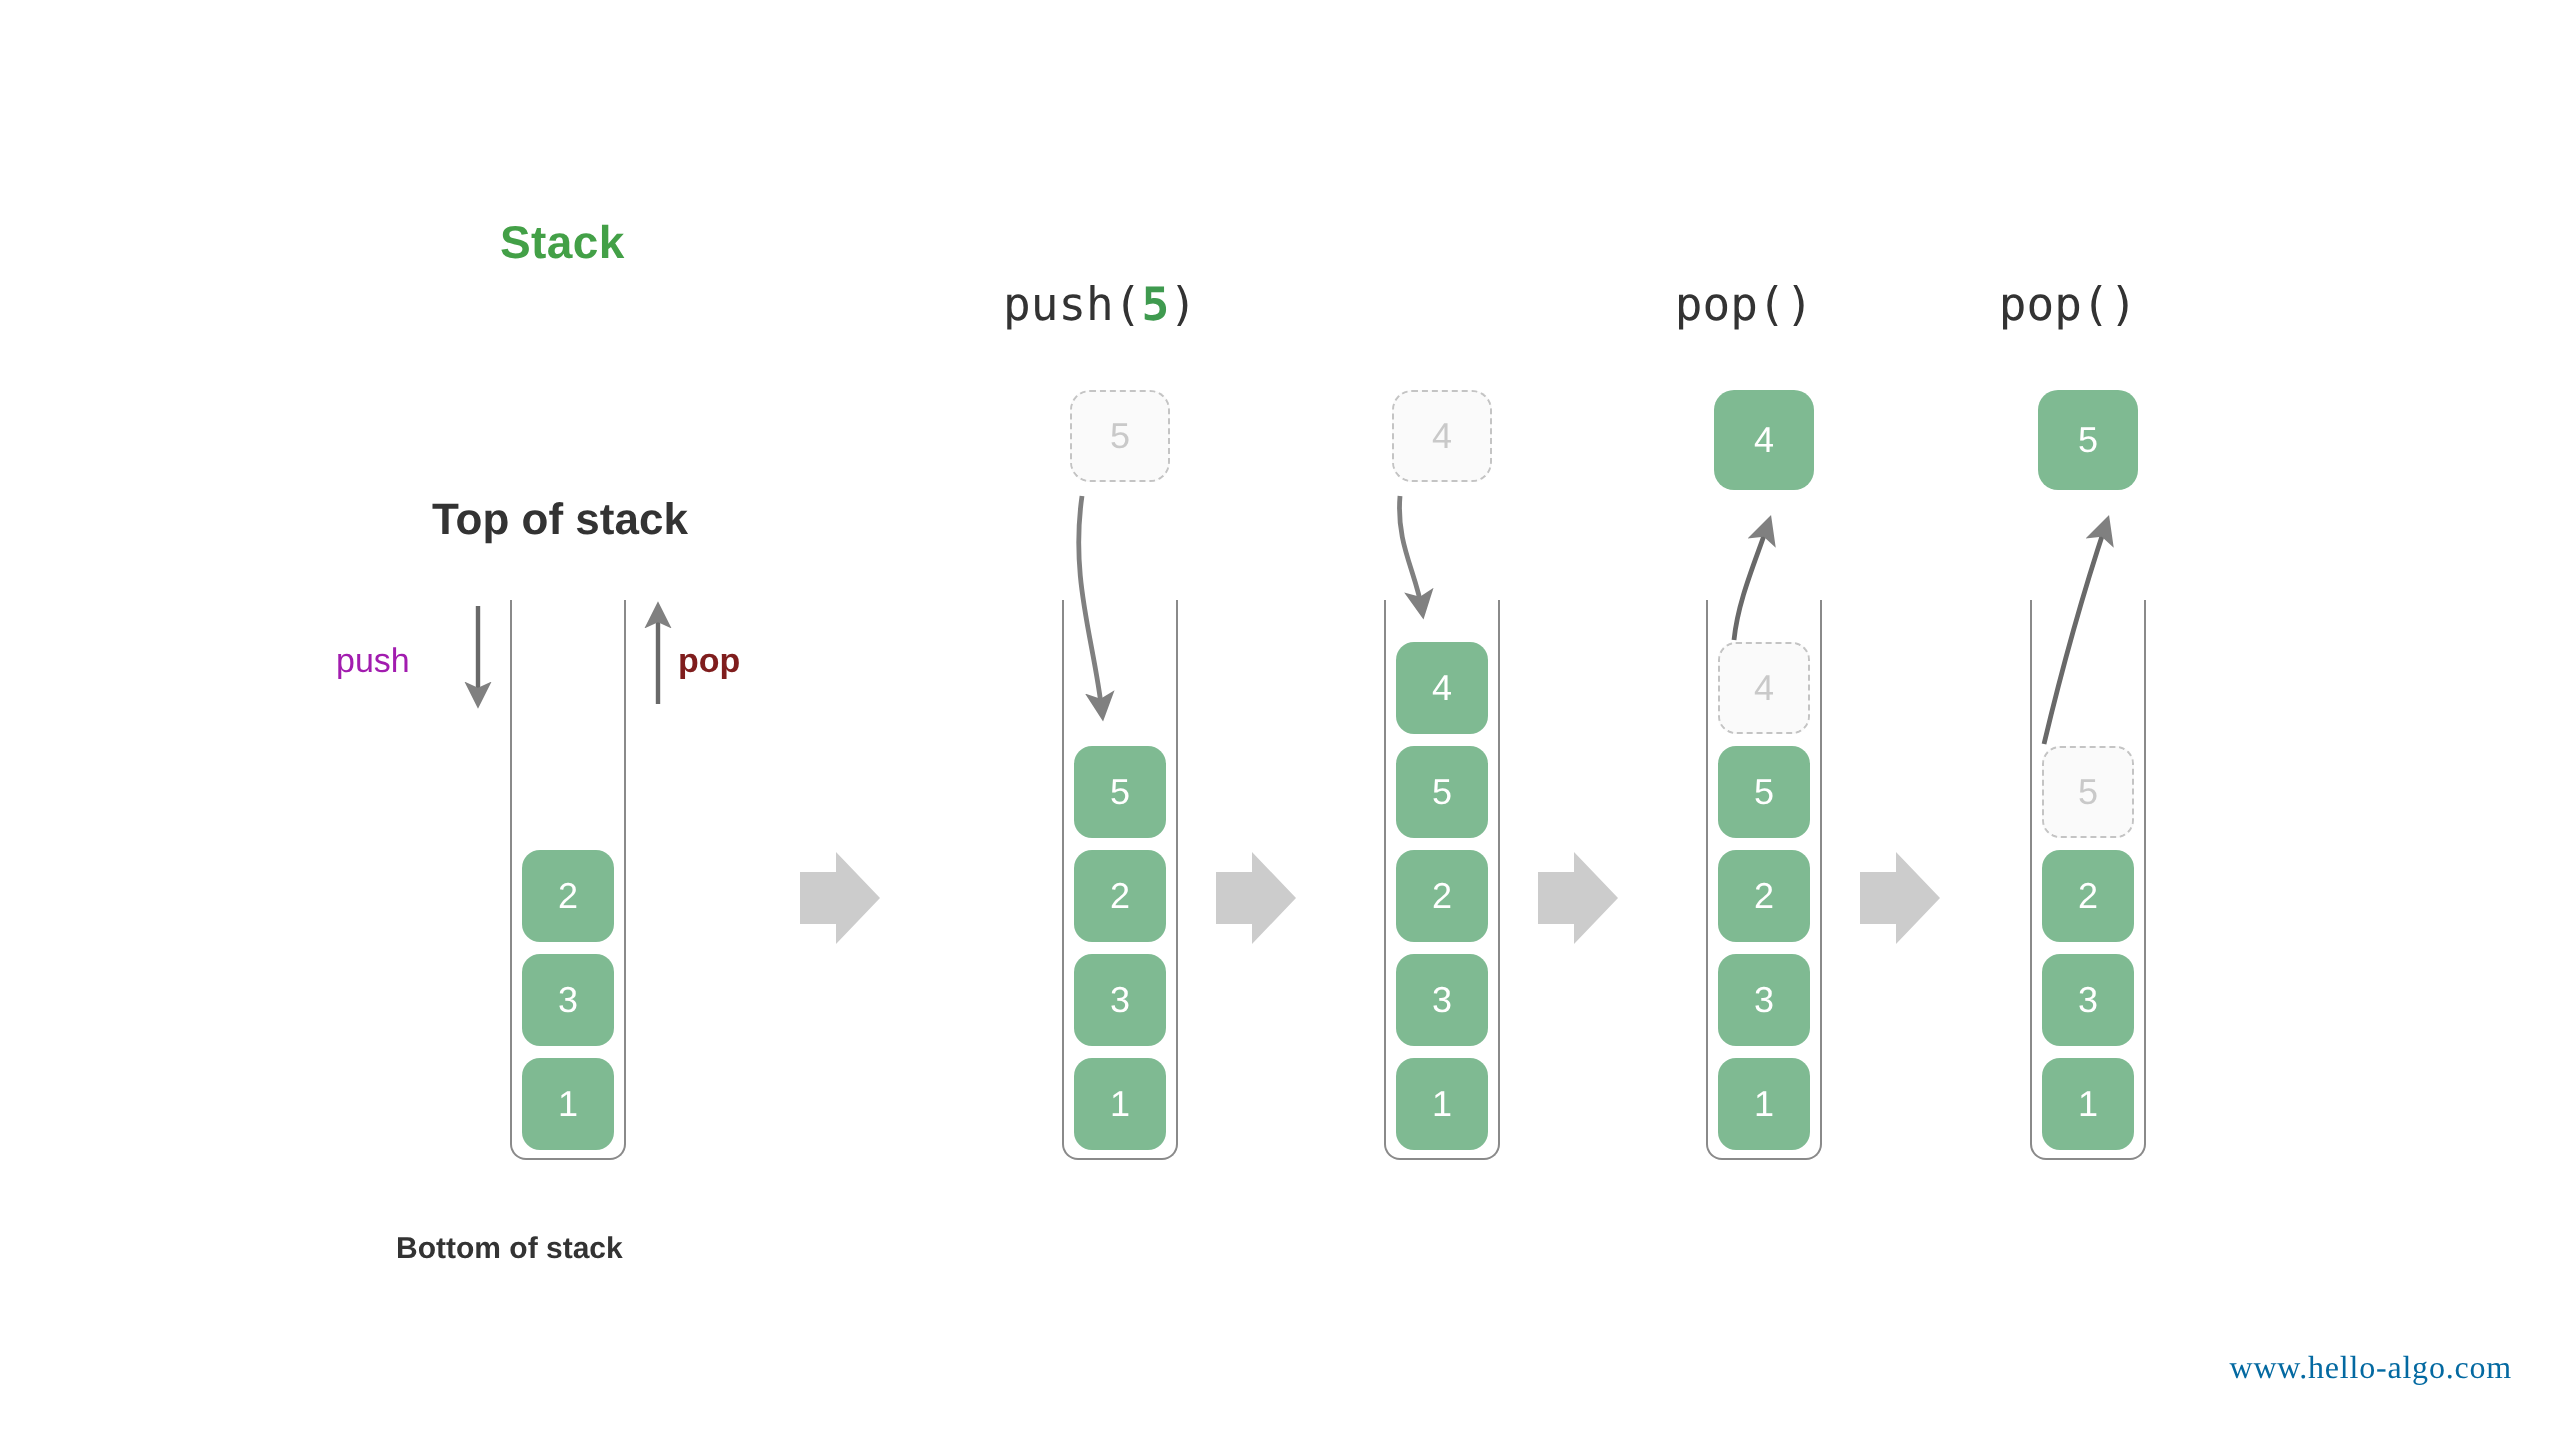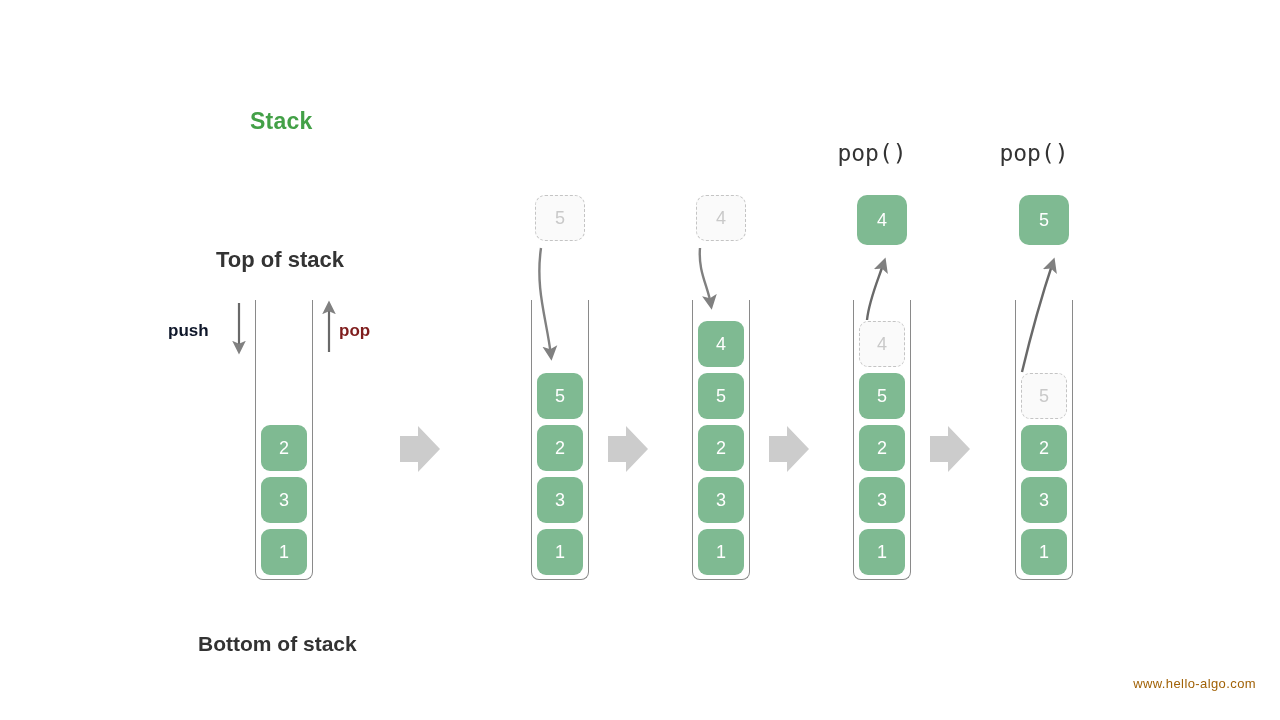--- a/index.html
+++ b/index.html
@@ -38,33 +38,32 @@
     top: 247px;
     font-size: 22px;
     font-weight: bold;
     color: #333333;
     white-space: nowrap;
   }
   .label-bottom {
     position: absolute;
     left: 198px;
     top: 616px;
-    font-size: 21px;
+    font-size: 15px;
     font-weight: bold;
     color: #333333;
     white-space: nowrap;
-    margin-top: 16px;
   }
   .label-push {
     position: absolute;
     left: 168px;
     top: 321px;
     font-size: 17px;
-    font-weight: bold;
-    color: #0f172a;
+    font-weight: normal;
+    color: #a21caf;
     white-space: nowrap;
   }
   .label-pop {
     position: absolute;
     left: 339px;
     top: 321px;
     font-size: 17px;
     font-weight: bold;
     color: #7f1d1d;
     white-space: nowrap;
@@ -149,23 +148,23 @@
     width: 1280px;
     height: 720px;
     pointer-events: none;
   }
 
   
   .watermark {
     position: absolute;
     right: 24px;
     top: 676px;
-    font-family: Liberation Sans, sans-serif;
-    font-size: 13px;
-    color: #a16207;
+    font-family: Liberation Serif, serif;
+    font-size: 16px;
+    color: #0369a1;
     letter-spacing: 0.4px;
     white-space: nowrap;
   }
 </style>
 </head>
 <body>
 
 <div class="canvas">
 
   <div class="title-stack">Stack</div>
@@ -176,20 +175,21 @@
   <div class="label-pop">pop</div>
 
   <div class="stack-col" style="left:174px">
     <div class="container-walls"></div>
     <div class="cell filled" style="top:425px">2</div>
     <div class="cell filled" style="top:477px">3</div>
     <div class="cell filled" style="top:529px">1</div>
   </div>
 
   <div class="stack-col" style="left:450px">
+    <div class="op-header"><span>push(</span><span class="arg">5</span><span>)</span></div>
     <div class="cell ghost floating" style="top:195px">5</div>
     <div class="container-walls"></div>
     <div class="cell filled" style="top:373px">5</div>
     <div class="cell filled" style="top:425px">2</div>
     <div class="cell filled" style="top:477px">3</div>
     <div class="cell filled" style="top:529px">1</div>
   </div>
 
   <div class="stack-col" style="left:611px">
     <div class="cell ghost floating" style="top:195px">4</div>

